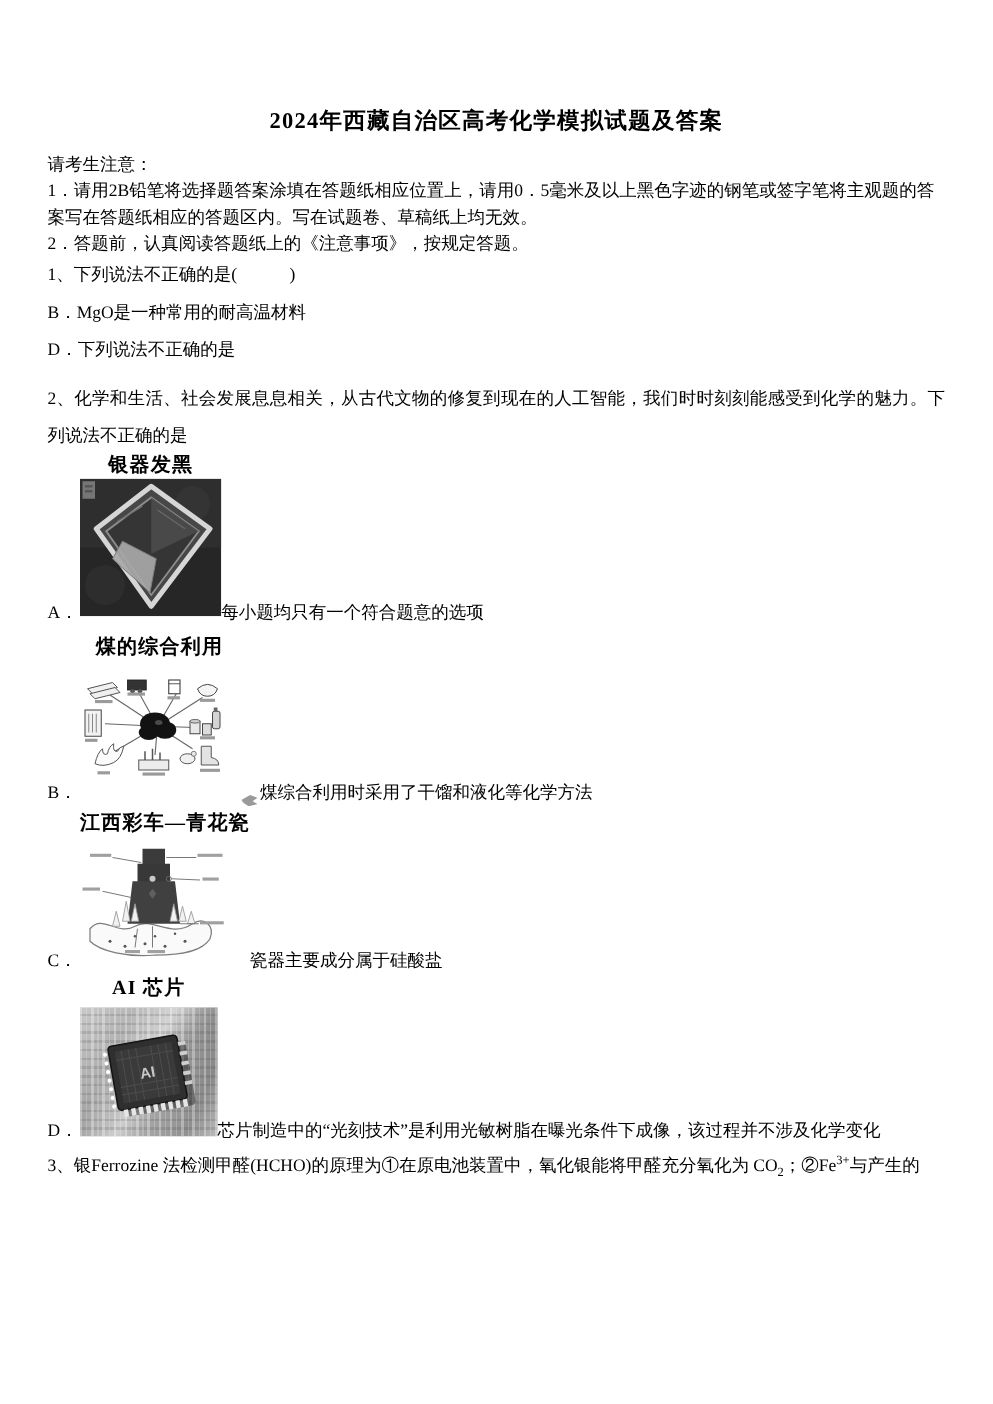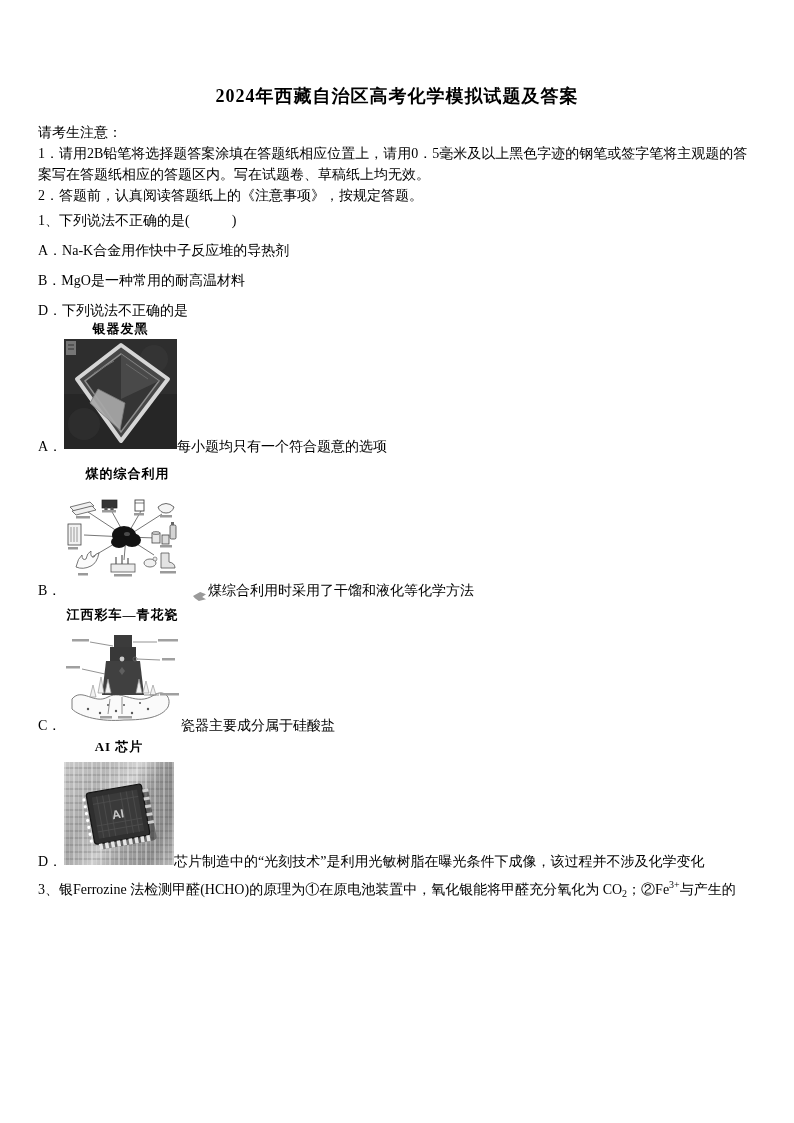--- a/index.html
+++ b/index.html
@@ -34,21 +34,21 @@
   .row-c { margin-top:26px; }
   .row-d { margin-top:15px; }
   .opt-letter { width:26px; flex:0 0 26px; line-height:20px; }
   .opt-text { line-height:20px; }
   .off-a { transform:translateY(8px); }
   .off-b { transform:translateY(20px); }
   .off-c { transform:translateY(12px); }
   .off-d { transform:translateY(7px); }
   .fig { flex:0 0 auto; }
   .fig-title {
-    font-size:13px; line-height:16px; text-align:center;
+    font-size:16px; line-height:16px; text-align:center;
     font-weight:bold; letter-spacing:1px;
   }
   .mb-a { margin-bottom:2px; }
   .mb-b { margin-bottom:15px; }
   .mb-c { margin-bottom:6px; }
   .mb-d { margin-bottom:7px; }
   .fig svg { display:block; }
   .fig-d-wrap {
     position:relative; width:110px; height:103px;
     background:linear-gradient(135deg,#c9c9c9 0%,#9a9a9a 55%,#bdbdbd 100%);
@@ -83,24 +83,24 @@
   <div class="doc-title">2024年西藏自治区高考化学模拟试题及答案</div>
 
   <div class="notice">
     <div>请考生注意：</div>
     <div>1．请用2B铅笔将选择题答案涂填在答题纸相应位置上，请用0．5毫米及以上黑色字迹的钢笔或签字笔将主观题的答案写在答题纸相应的答题区内。写在试题卷、草稿纸上均无效。</div>
     <div>2．答题前，认真阅读答题纸上的《注意事项》，按规定答题。</div>
   </div>
 
 
   <div class="q1-stem">1、下列说法不正确的是(　　　)</div>
-  <div class="q1-option">A．Na-K合金用作快中子反应堆的导热剂</div>
   <div class="q1-option">B．MgO是一种常用的耐高温材料</div>
   <div class="q1-option">D．下列说法不正确的是</div>
 
+  <div class="q2-stem">2、化学和生活、社会发展息息相关，从古代文物的修复到现在的人工智能，我们时时刻刻能感受到化学的魅力。下列说法不正确的是</div>
 
   <div class="opt-row row-a">
     <div class="opt-letter off-a">A．</div>
     <figure class="fig">
       <div class="fig-title mb-a">银器发黑</div>
       <svg width="113" height="110" viewBox="0 0 113 110">
         <rect x="0" y="0" width="113" height="110" fill="#262626"></rect>
         <rect x="0" y="0" width="113" height="55" fill="#2e2e2e"></rect>
         <circle cx="90" cy="20" r="14" fill="#383838" opacity="0.6"></circle>
         <circle cx="20" cy="85" r="16" fill="#303030" opacity="0.7"></circle>

